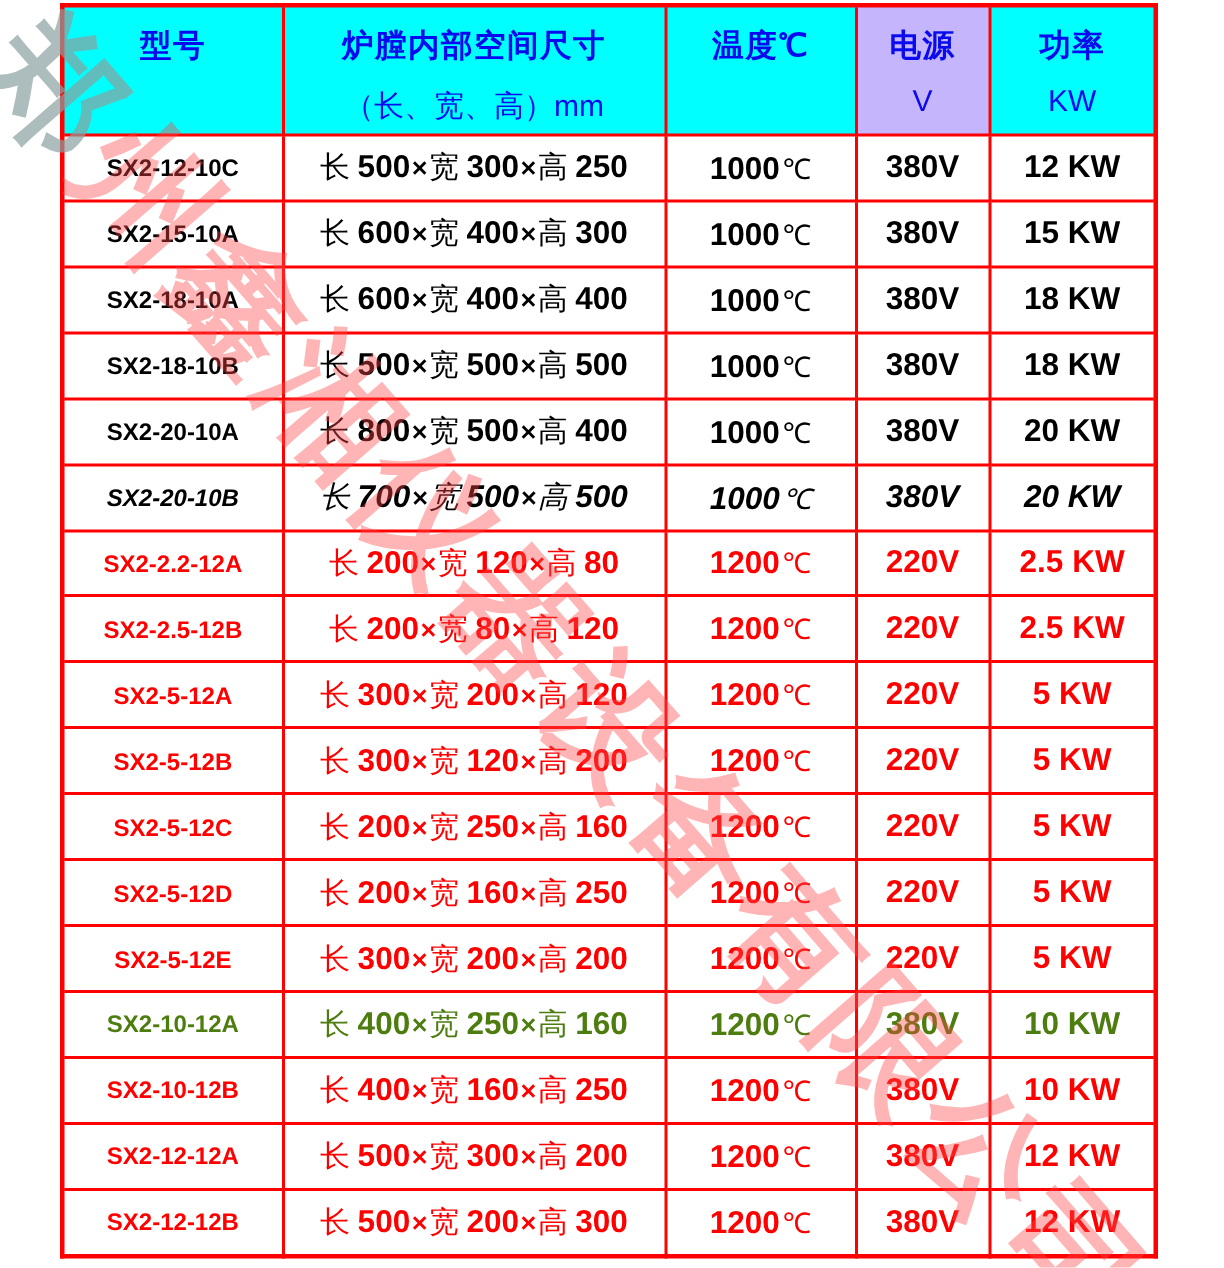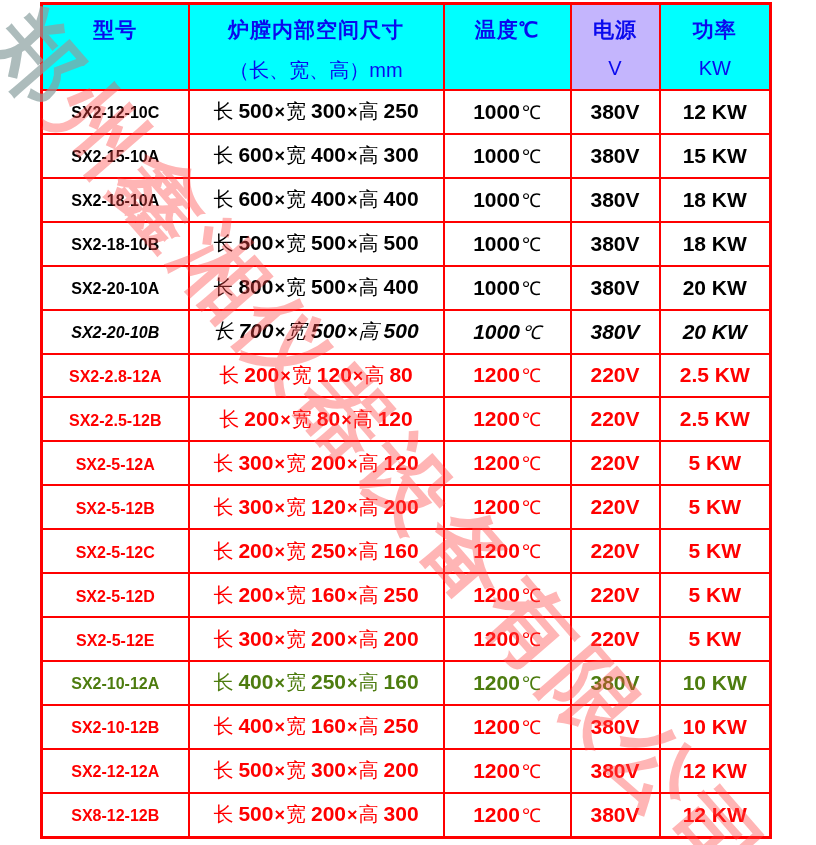--- a/index.html
+++ b/index.html
@@ -107,21 +107,21 @@
         <td><span class="num">20 KW</span></td>
       </tr>
       <tr style="color: rgb(0, 0, 0); font-style: italic;">
         <td><span class="num mdl">SX2-20-10B</span></td>
         <td><span class="zh">长</span><span class="num sp">700</span><span class="num xs">×</span><span class="zh">宽</span><span class="num sp">500</span><span class="num xs">×</span><span class="zh">高</span><span class="num sp">500</span></td>
         <td><span class="num">1000</span><span class="zh unit">℃</span></td>
         <td><span class="num">380V</span></td>
         <td><span class="num">20 KW</span></td>
       </tr>
       <tr style="color: rgb(255, 0, 0);">
-        <td><span class="num mdl">SX2-2.8-12A</span></td>
+        <td><span class="num mdl">SX2-2.2-12A</span></td>
         <td><span class="zh">长</span><span class="num sp">200</span><span class="num xs">×</span><span class="zh">宽</span><span class="num sp">120</span><span class="num xs">×</span><span class="zh">高</span><span class="num sp">80</span></td>
         <td><span class="num">1200</span><span class="zh unit">℃</span></td>
         <td><span class="num">220V</span></td>
         <td><span class="num">2.5 KW</span></td>
       </tr>
       <tr style="color: rgb(255, 0, 0);">
         <td><span class="num mdl">SX2-2.5-12B</span></td>
         <td><span class="zh">长</span><span class="num sp">200</span><span class="num xs">×</span><span class="zh">宽</span><span class="num sp">80</span><span class="num xs">×</span><span class="zh">高</span><span class="num sp">120</span></td>
         <td><span class="num">1200</span><span class="zh unit">℃</span></td>
         <td><span class="num">220V</span></td>
@@ -177,21 +177,21 @@
         <td><span class="num">10 KW</span></td>
       </tr>
       <tr style="color: rgb(255, 0, 0);">
         <td><span class="num mdl">SX2-12-12A</span></td>
         <td><span class="zh">长</span><span class="num sp">500</span><span class="num xs">×</span><span class="zh">宽</span><span class="num sp">300</span><span class="num xs">×</span><span class="zh">高</span><span class="num sp">200</span></td>
         <td><span class="num">1200</span><span class="zh unit">℃</span></td>
         <td><span class="num">380V</span></td>
         <td><span class="num">12 KW</span></td>
       </tr>
       <tr style="color: rgb(255, 0, 0);">
-        <td><span class="num mdl">SX8-12-12B</span></td>
+        <td><span class="num mdl">SX2-12-12B</span></td>
         <td><span class="zh">长</span><span class="num sp">500</span><span class="num xs">×</span><span class="zh">宽</span><span class="num sp">200</span><span class="num xs">×</span><span class="zh">高</span><span class="num sp">300</span></td>
         <td><span class="num">1200</span><span class="zh unit">℃</span></td>
         <td><span class="num">380V</span></td>
         <td><span class="num">12 KW</span></td>
       </tr>
     </tbody>
 </table>
 
 <div class="watermark"><span id="wm1" style="color: rgba(138, 160, 160, 0.7);">郑</span><span id="wm2" style="color: rgba(255, 70, 70, 0.4);">州鑫湘仪器设备有限公司</span></div>
 

